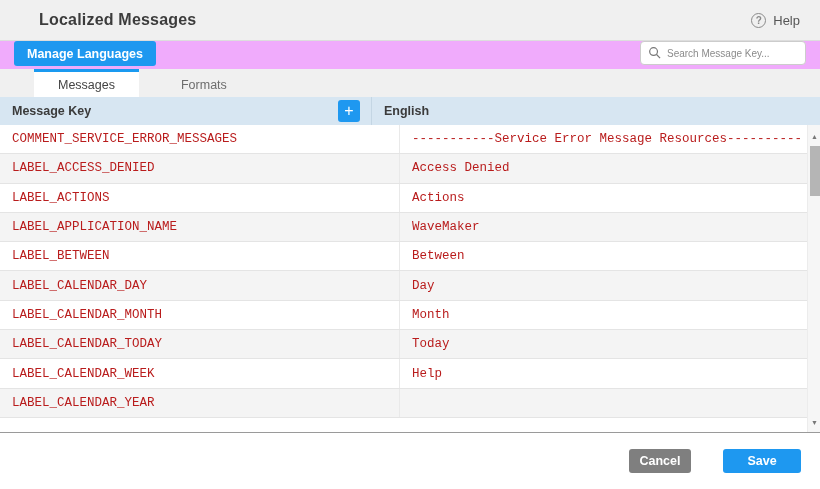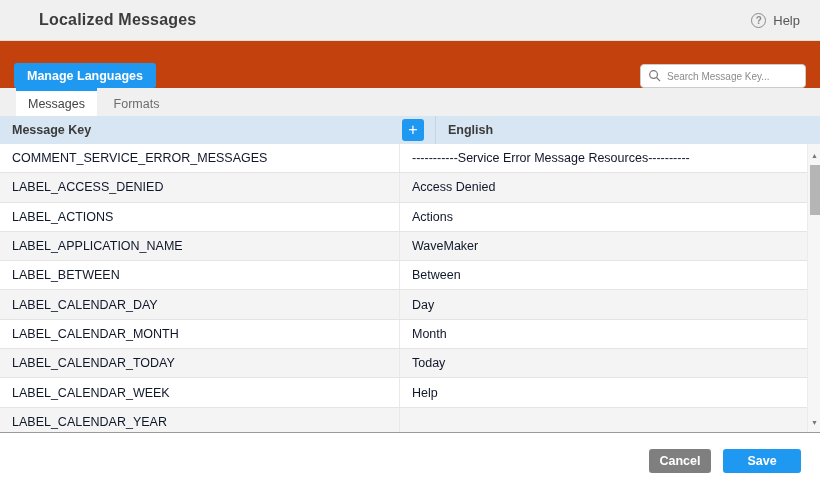--- a/index.html
+++ b/index.html
@@ -14,68 +14,68 @@
   
   .titlebar{ height:41px; background:var(--bar-gray); border-bottom:1px solid #ddd;
     display:flex; align-items:center; padding:0 20px 0 39px; flex:none; }
   .title{ font-size:16px; font-weight:600; color:var(--text); letter-spacing:.2px; }
   .help{ margin-left:auto; display:flex; align-items:center; gap:7px; cursor:pointer; }
   .help-icon{ width:15px; height:15px; border:1.4px solid #8a8a8a; border-radius:50%;
     color:#8a8a8a; font-size:10px; line-height:13px; text-align:center; font-weight:600; }
   .help-label{ font-size:13px; color:#555; }
 
   
-  .toolbar{ height:47px; background:#c2410c; display:flex; align-items:flex-end;
+  .toolbar{ height:28px; background:#f0abfc; display:flex; align-items:flex-start;
     padding:0 14px; flex:none; }
   .btn{ border:none; border-radius:3px; color:#fff; font-weight:600; cursor:pointer;
     font-family:inherit; }
   .btn-manage{ background:var(--accent); font-size:12.5px; height:25px; padding:0 13px; }
   .search-wrap{ margin-left:auto; position:relative; }
   .search-input{ width:166px; height:24px; border:1px solid #ccc; border-radius:4px;
     padding:0 8px 0 26px; font-size:10px; color:#444; outline:none; font-family:inherit; }
   .search-input::placeholder{ color:#8b8b8b; }
   .search-icon{ position:absolute; left:8px; top:5px; width:13px; height:13px; }
 
   
   .tabstrip{ height:28px; background:var(--bar-gray); display:flex; align-items:stretch;
     padding-left:16px; flex:none; }
-  .tab{ min-width:79px; padding:0 12px; display:flex; align-items:center; justify-content:center;
-    font-size:12.5px; color:#6d6d6d; cursor:pointer; border-top:3px solid transparent; }
+  .tab{ min-width:79px; padding:0 24px; display:flex; align-items:center; justify-content:center;
+    font-size:12.5px; color:#6d6d6d; cursor:pointer; border-top:3px solid transparent;margin-left:18px; }
   .tab.active{ background:#fff; color:#444; border-top:3px solid #1a9af0; }
 
   
   .grid-header{ height:28px; background:var(--header-blue); display:flex; flex:none; }
   .gh-cell{ display:flex; align-items:center; font-size:12.5px; font-weight:600; color:#3b3b3b; }
-  .gh-key{ width:436px; padding-left:12px; border-right:1px solid #c4d6e4;align-items:center; }
+  .gh-key{ width:372px; padding-left:12px; border-right:1px solid #c4d6e4;align-items:center; }
   .gh-val{ flex:1; padding-left:12px; }
   .add-btn{ margin-left:auto; margin-right:11px; width:22px; height:22px; border:none;
     border-radius:3px; background:var(--accent); color:#fff; font-size:16px; line-height:20px;
     font-weight:400; cursor:pointer; font-family:inherit; }
 
   .grid-body{ flex:1; position:relative; overflow:hidden; border-bottom:1px solid #9a9a9a; }
   .rows{ position:absolute; left:0; top:0; right:13px; }
   .row{ height:29.3px; display:flex; border-bottom:1px solid var(--line); background:#fff; }
   .row.even{ background:var(--row-alt); }
-  .cell{ display:flex; align-items:center; font-size:12.5px; color:#0f172a; overflow:hidden;
-    white-space:nowrap; }
+  .cell{ display:flex; align-items:center; font-size:12.5px; color:#b91c1c; overflow:hidden;
+    white-space:nowrap;font-family:Liberation Mono, monospace; }
   .cell-key{ width:400px; padding-left:12px; border-right:1px solid #e9e9e9; }
   .cell-val{ flex:1; padding-left:12px; }
 
   
   .scrollbar{ position:absolute; top:0; right:0; width:13px; bottom:0; background:#f6f6f6;
     border-left:1px solid #ececec; }
   .sb-arrow{ position:absolute; left:0; width:13px; height:13px; font-size:7px; color:#777;
     text-align:center; line-height:13px; cursor:pointer; }
   .sb-up{ top:5px; } .sb-down{ bottom:3px; }
   .sb-thumb{ position:absolute; left:1.5px; top:21px; width:10px; height:50px;
     background:#b5b5b5; cursor:grab; }
 
   
   .footer{ height:56px; background:#fff; display:flex; align-items:center;
-    justify-content:flex-end; gap:12px; padding-right:19px; flex:none; }
+    justify-content:flex-end; gap:32px; padding-right:19px; flex:none; }
   .btn-cancel{ background:var(--cancel-gray); font-size:12.5px; height:24px; width:62px; }
   .btn-save{ background:var(--accent); font-size:12.5px; height:24px; width:78px; }
 </style>
 </head>
 <body>
 
 <div class="dialog">
 
   <div class="titlebar">
     <div class="title">Localized Messages</div>

